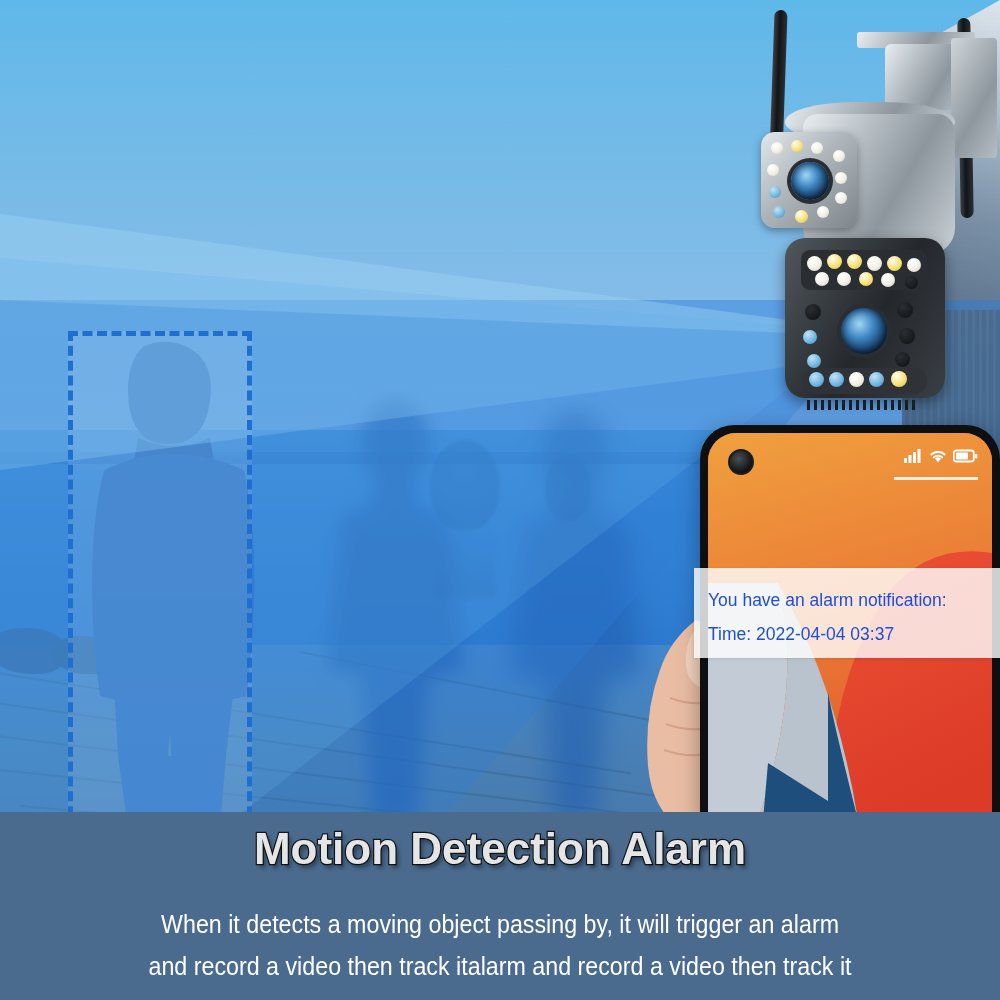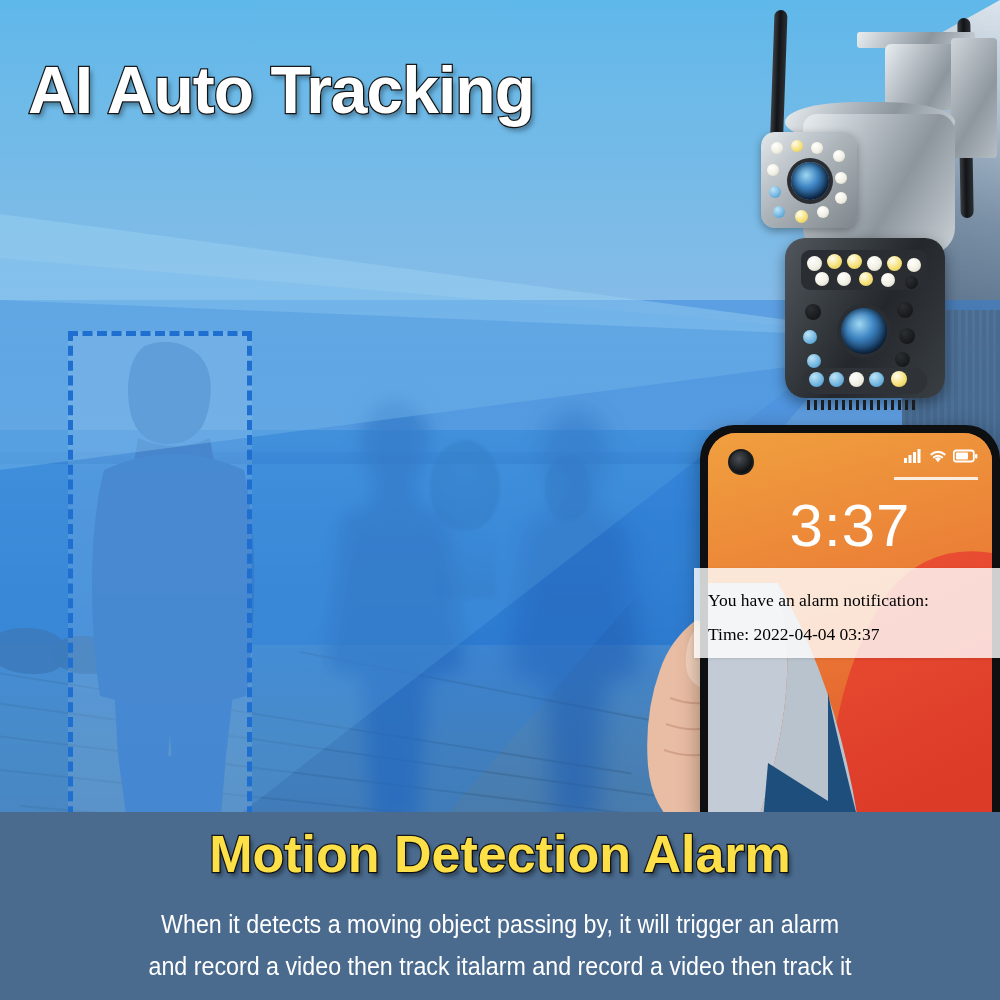--- a/index.html
+++ b/index.html
@@ -95,37 +95,37 @@
          font-family:"Liberation Sans",sans-serif;}
   .statusline{position:absolute;right:14px;top:44px;width:84px;height:3px;background:rgba(255,255,255,.85);}
 
   
   .hand{position:absolute;left:640px;top:620px;width:110px;height:210px;}
 
   
   .notif{position:absolute;left:694px;top:568px;width:306px;height:90px;
          background:rgba(255,255,255,.80);
          box-shadow:0 1px 3px rgba(0,0,0,.10);}
-  .notif div{color:#000000;font-size:17.5px;line-height:1.05;
-             font-family:Liberation Serif, serif;white-space:nowrap;}
+  .notif div{color:#1d4ed8;font-size:17.5px;line-height:1.05;
+             font-family:Liberation Sans, sans-serif;white-space:nowrap;}
   .notif .l1{position:absolute;left:14px;top:23px;}
   .notif .l2{position:absolute;left:14px;top:57px;}
 
   
   .title{position:absolute;left:28px;top:52px;font-size:66px;font-weight:bold;
          color:#fff;letter-spacing:-1px;
          font-family:"Liberation Sans",sans-serif;
          -webkit-text-stroke:2.5px #1b1b1b;
          paint-order:stroke fill;
          text-shadow:3px 4px 5px rgba(0,0,0,.35);}
 
   
   .banner{position:absolute;left:0;top:812px;width:1000px;height:188px;background:#4a6b8e;}
   .banner h1{margin:0;position:absolute;left:0;right:0;top:12px;text-align:center;
-             font-size:52px;font-weight:bold;color:#fde047;letter-spacing:0px;
+             font-size:44px;font-weight:bold;color:#e5e5e5;letter-spacing:0px;
              font-family:"Liberation Sans",sans-serif;
              -webkit-text-stroke:2.5px #14181c;paint-order:stroke fill;
              text-shadow:3px 4px 4px rgba(0,0,0,.40);}
   .banner .sub{position:absolute;left:0;right:0;text-align:center;color:#fff;
                font-size:25px;font-family:"Liberation Sans",sans-serif;
                transform:scaleX(.93);white-space:nowrap;}
   .banner .sub1{top:98px;}
   .banner .sub2{top:140px;}
 </style>
 </head>
@@ -307,30 +307,28 @@
           <path d="M5.9 10.3 a6.4 6.4 0 0 1 8.2 0" stroke="#fff" stroke-width="2.1" fill="none" stroke-linecap="round"></path>
         </svg>
         <svg width="25" height="14" viewBox="0 0 25 14">
           <rect x="0.8" y="1.5" width="20" height="11" rx="2.4" stroke="#fff" stroke-width="1.8" fill="none"></rect>
           <rect x="3" y="3.6" width="12" height="6.8" rx="1" fill="#fff"></rect>
           <rect x="22" y="5" width="2.4" height="4.5" rx="1" fill="#fff"></rect>
         </svg>
       </div>
       <div class="statusline"></div>
 
-      <div class="clock">3:37</div>
     </div>
   </div>
 
   <div class="notif">
     <div class="l1">You have an alarm notification:</div>
     <div class="l2">Time: 2022-04-04 03:37</div>
   </div>
 
-  <div class="title">AI Auto Tracking</div>
 
   <div class="banner">
     <h1>Motion Detection Alarm</h1>
     <div class="sub sub1">When it detects a moving object passing by, it will trigger an alarm</div>
     <div class="sub sub2">and record a video then track italarm and record a video then track it</div>
   </div>
 
 </div>
 
 </body></html>

